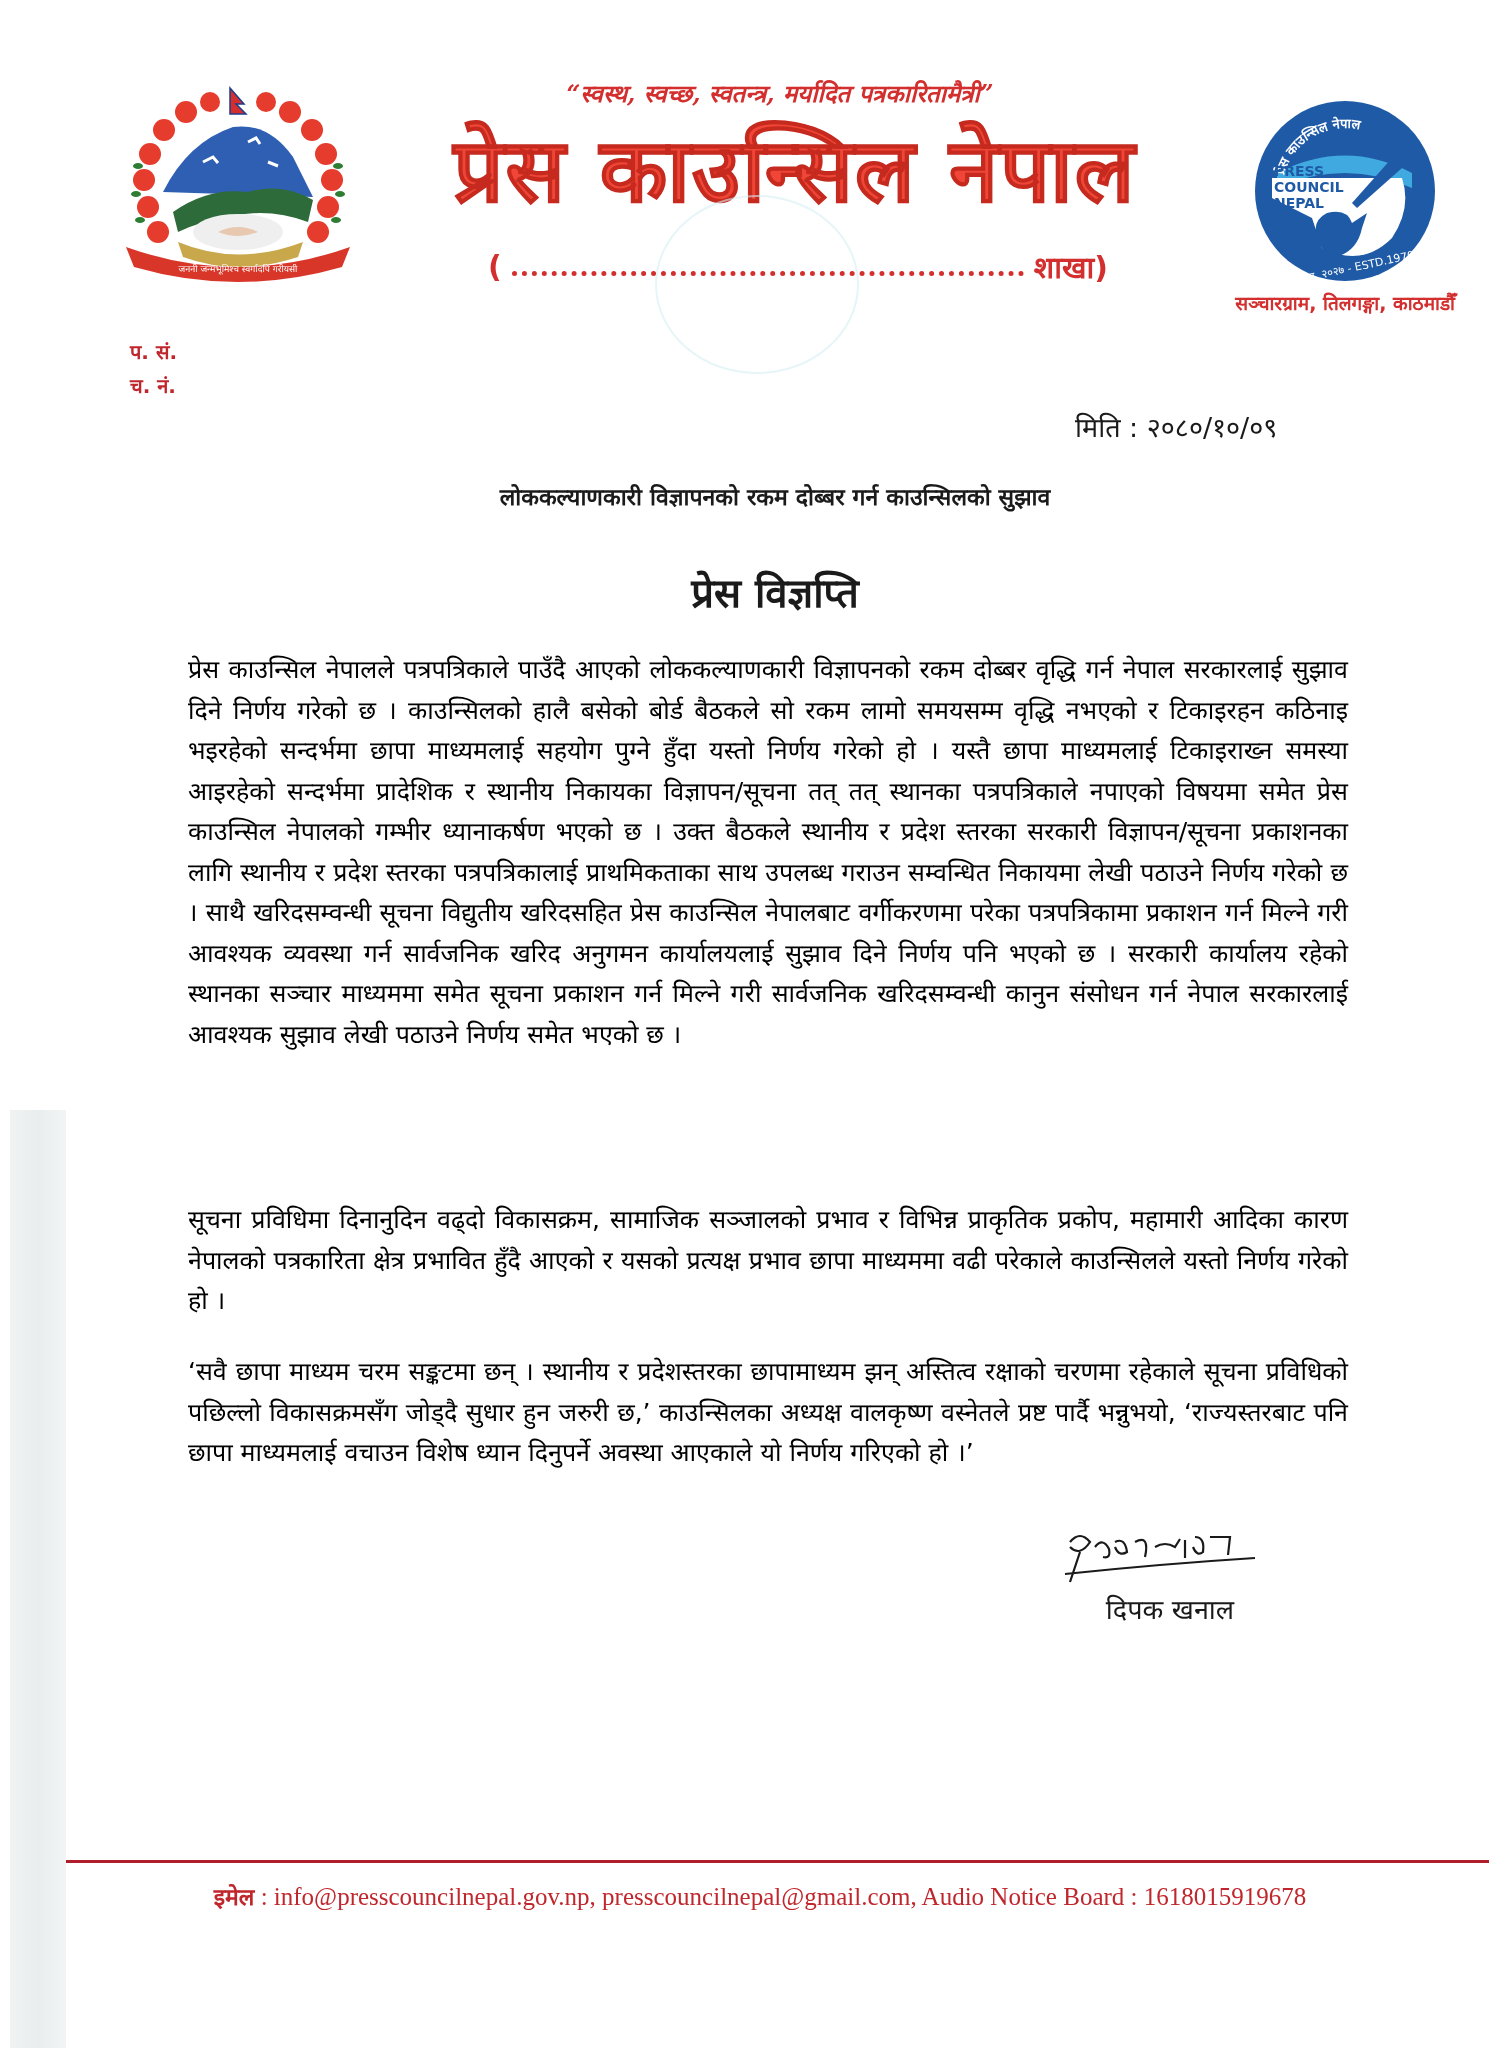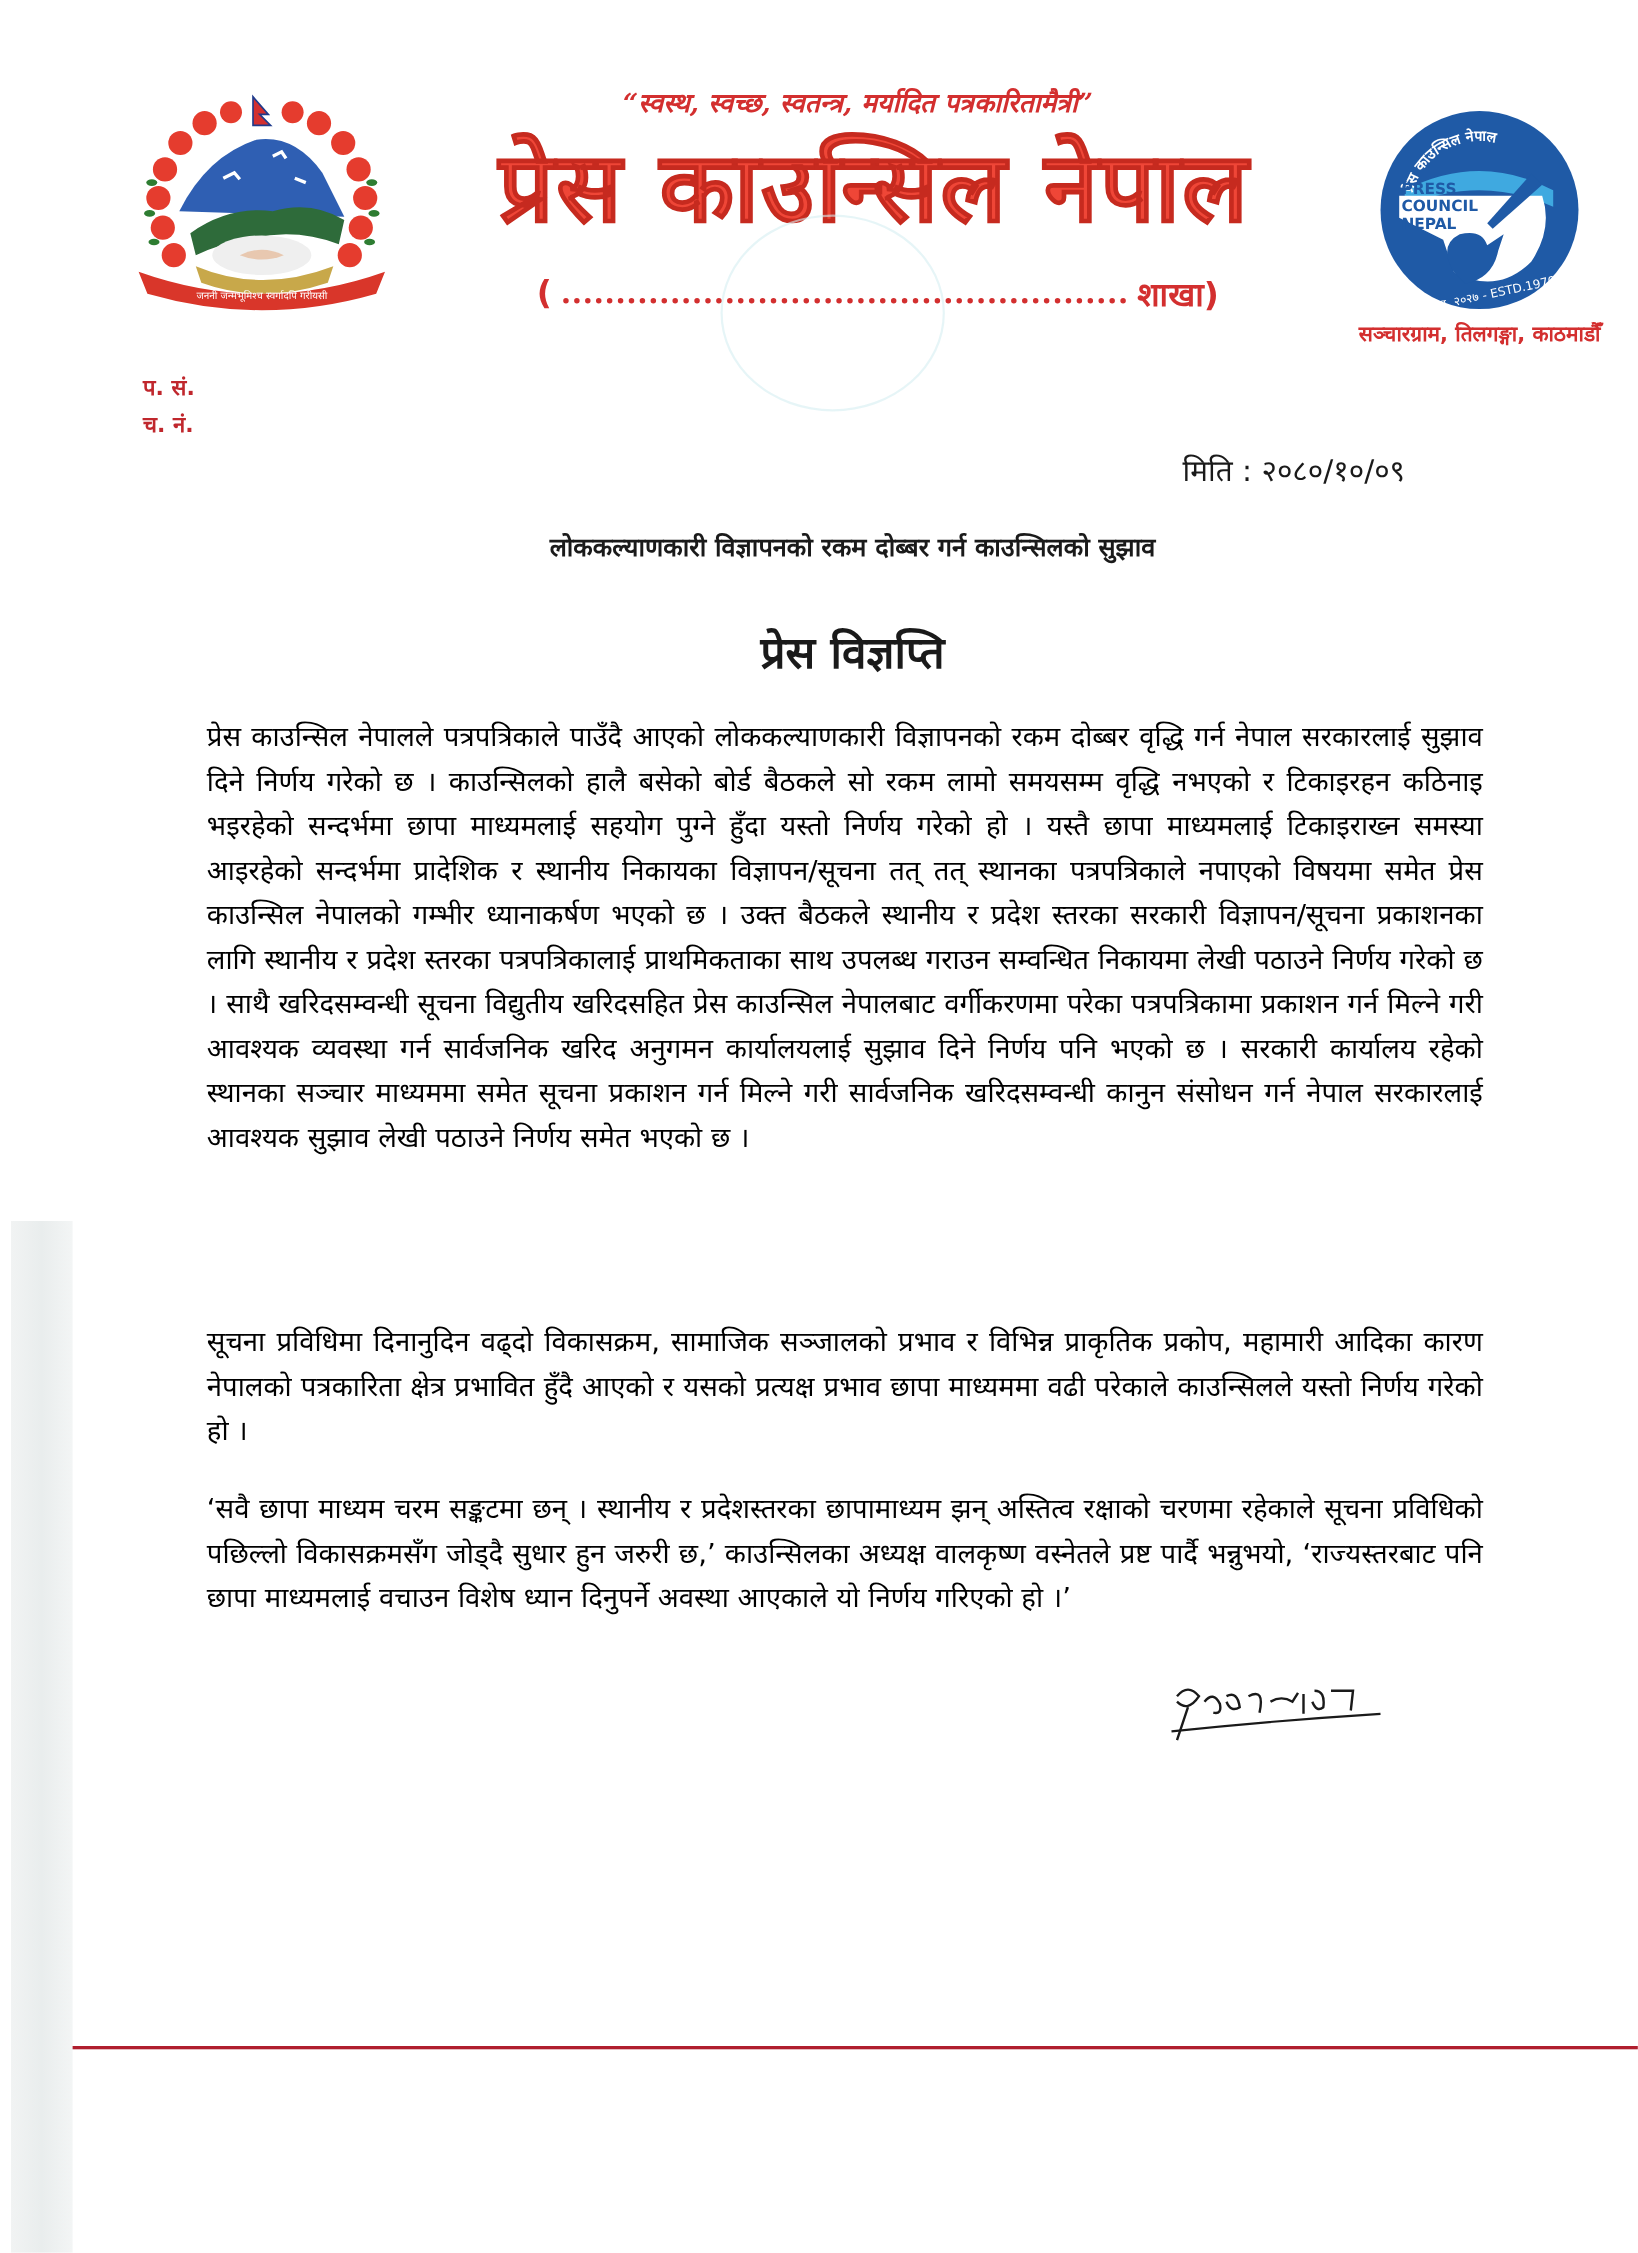--- a/index.html
+++ b/index.html
@@ -156,17 +156,21 @@
 
 <div class="para p1">प्रेस काउन्सिल नेपालले पत्रपत्रिकाले पाउँदै आएको लोककल्याणकारी विज्ञापनको रकम दोब्बर वृद्धि गर्न नेपाल सरकारलाई सुझाव दिने निर्णय गरेको छ । काउन्सिलको हालै बसेको बोर्ड बैठकले सो रकम लामो समयसम्म वृद्धि नभएको र टिकाइरहन कठिनाइ भइरहेको सन्दर्भमा छापा माध्यमलाई सहयोग पुग्ने हुँदा यस्तो निर्णय गरेको हो । यस्तै छापा माध्यमलाई टिकाइराख्न समस्या आइरहेको सन्दर्भमा प्रादेशिक र स्थानीय निकायका विज्ञापन/सूचना तत् तत् स्थानका पत्रपत्रिकाले नपाएको विषयमा समेत प्रेस काउन्सिल नेपालको गम्भीर ध्यानाकर्षण भएको छ । उक्त बैठकले स्थानीय र प्रदेश स्तरका सरकारी विज्ञापन/सूचना प्रकाशनका लागि स्थानीय र प्रदेश स्तरका पत्रपत्रिकालाई प्राथमिकताका साथ उपलब्ध गराउन सम्वन्धित निकायमा लेखी पठाउने निर्णय गरेको छ । साथै खरिदसम्वन्धी सूचना विद्युतीय खरिदसहित प्रेस काउन्सिल नेपालबाट वर्गीकरणमा परेका पत्रपत्रिकामा प्रकाशन गर्न मिल्ने गरी आवश्यक व्यवस्था गर्न सार्वजनिक खरिद अनुगमन कार्यालयलाई सुझाव दिने निर्णय पनि भएको छ । सरकारी कार्यालय रहेको स्थानका सञ्चार माध्यममा समेत सूचना प्रकाशन गर्न मिल्ने गरी सार्वजनिक खरिदसम्वन्धी कानुन संसोधन गर्न नेपाल सरकारलाई आवश्यक सुझाव लेखी पठाउने निर्णय समेत भएको छ ।</div>
 <div class="para p2">सूचना प्रविधिमा दिनानुदिन वढ्दो विकासक्रम, सामाजिक सञ्जालको प्रभाव र विभिन्न प्राकृतिक प्रकोप, महामारी आदिका कारण नेपालको पत्रकारिता क्षेत्र प्रभावित हुँदै आएको र यसको प्रत्यक्ष प्रभाव छापा माध्यममा वढी परेकाले काउन्सिलले यस्तो निर्णय गरेको हो ।</div>
 <div class="para p3">‘सवै छापा माध्यम चरम सङ्कटमा छन् । स्थानीय र प्रदेशस्तरका छापामाध्यम झन् अस्तित्व रक्षाको चरणमा रहेकाले सूचना प्रविधिको पछिल्लो विकासक्रमसँग जोड्दै सुधार हुन जरुरी छ,’ काउन्सिलका अध्यक्ष वालकृष्ण वस्नेतले प्रष्ट पार्दै भन्नुभयो, ‘राज्यस्तरबाट पनि छापा माध्यमलाई वचाउन विशेष ध्यान दिनुपर्ने अवस्था आएकाले यो निर्णय गरिएको हो ।’</div>
 
 <svg class="signature" viewBox="0 0 220 70">
   <path d="M20,20 q10,-12 20,0 q-10,15 -20,5 M30,30 l-10,30 M45,25 q8,-10 14,2 q2,10 -6,8 M65,20 q10,-5 12,10 q-8,5 -12,-5 M85,20 q15,-8 10,15 M105,25 q10,-6 20,0 l5,-8 M135,18 l0,18 M145,15 q10,0 8,15 q-6,5 -10,-5 M160,15 l20,0 l-2,18" stroke="#1a1a1a" stroke-width="2.2" fill="none"></path>
   <path d="M15,52 Q110,42 205,36" stroke="#1a1a1a" stroke-width="2" fill="none"></path>
 </svg>
 <div class="signer">
+  <div class="name">दिपक खनाल</div>
 </div>
 
 <div class="footer-line"></div>
 <div class="footer">
+  <div>
+    <span class="dev">इमेल</span><span class="latin"> : info@presscouncilnepal.gov.np, presscouncilnepal@gmail.com, Audio Notice Board : 1618015919678</span>
+  </div>
 </div>
 
 </body></html>

